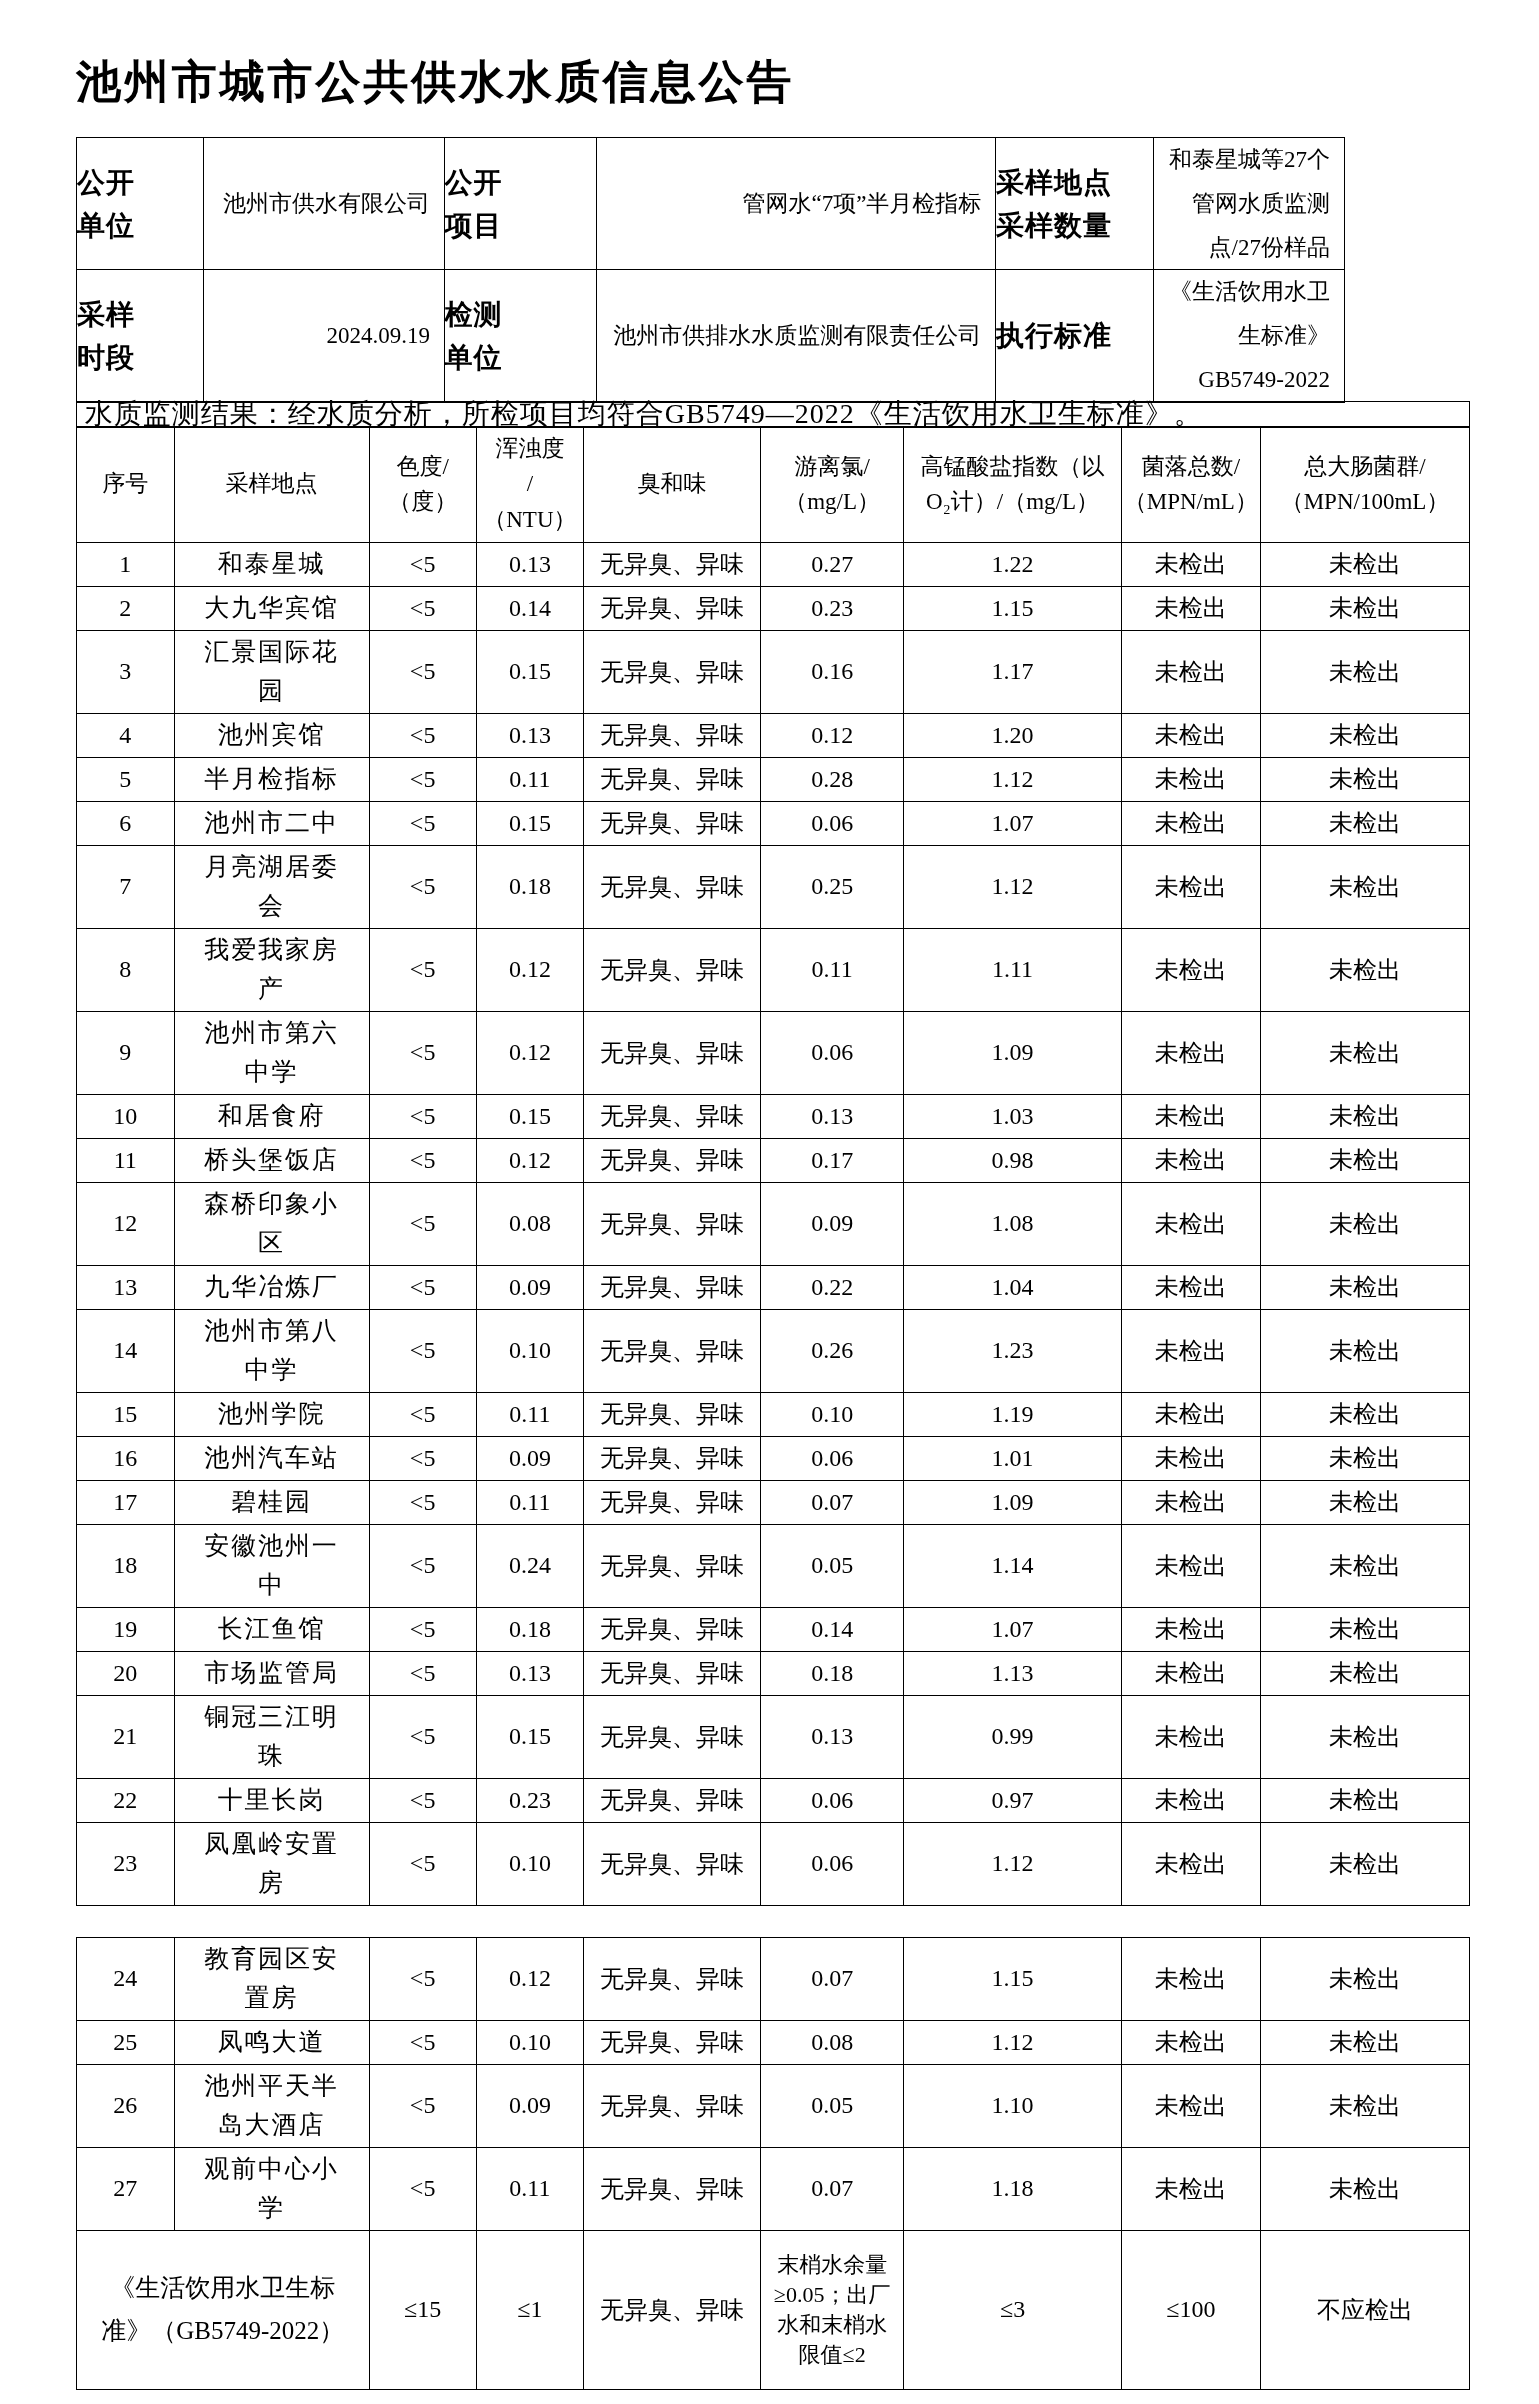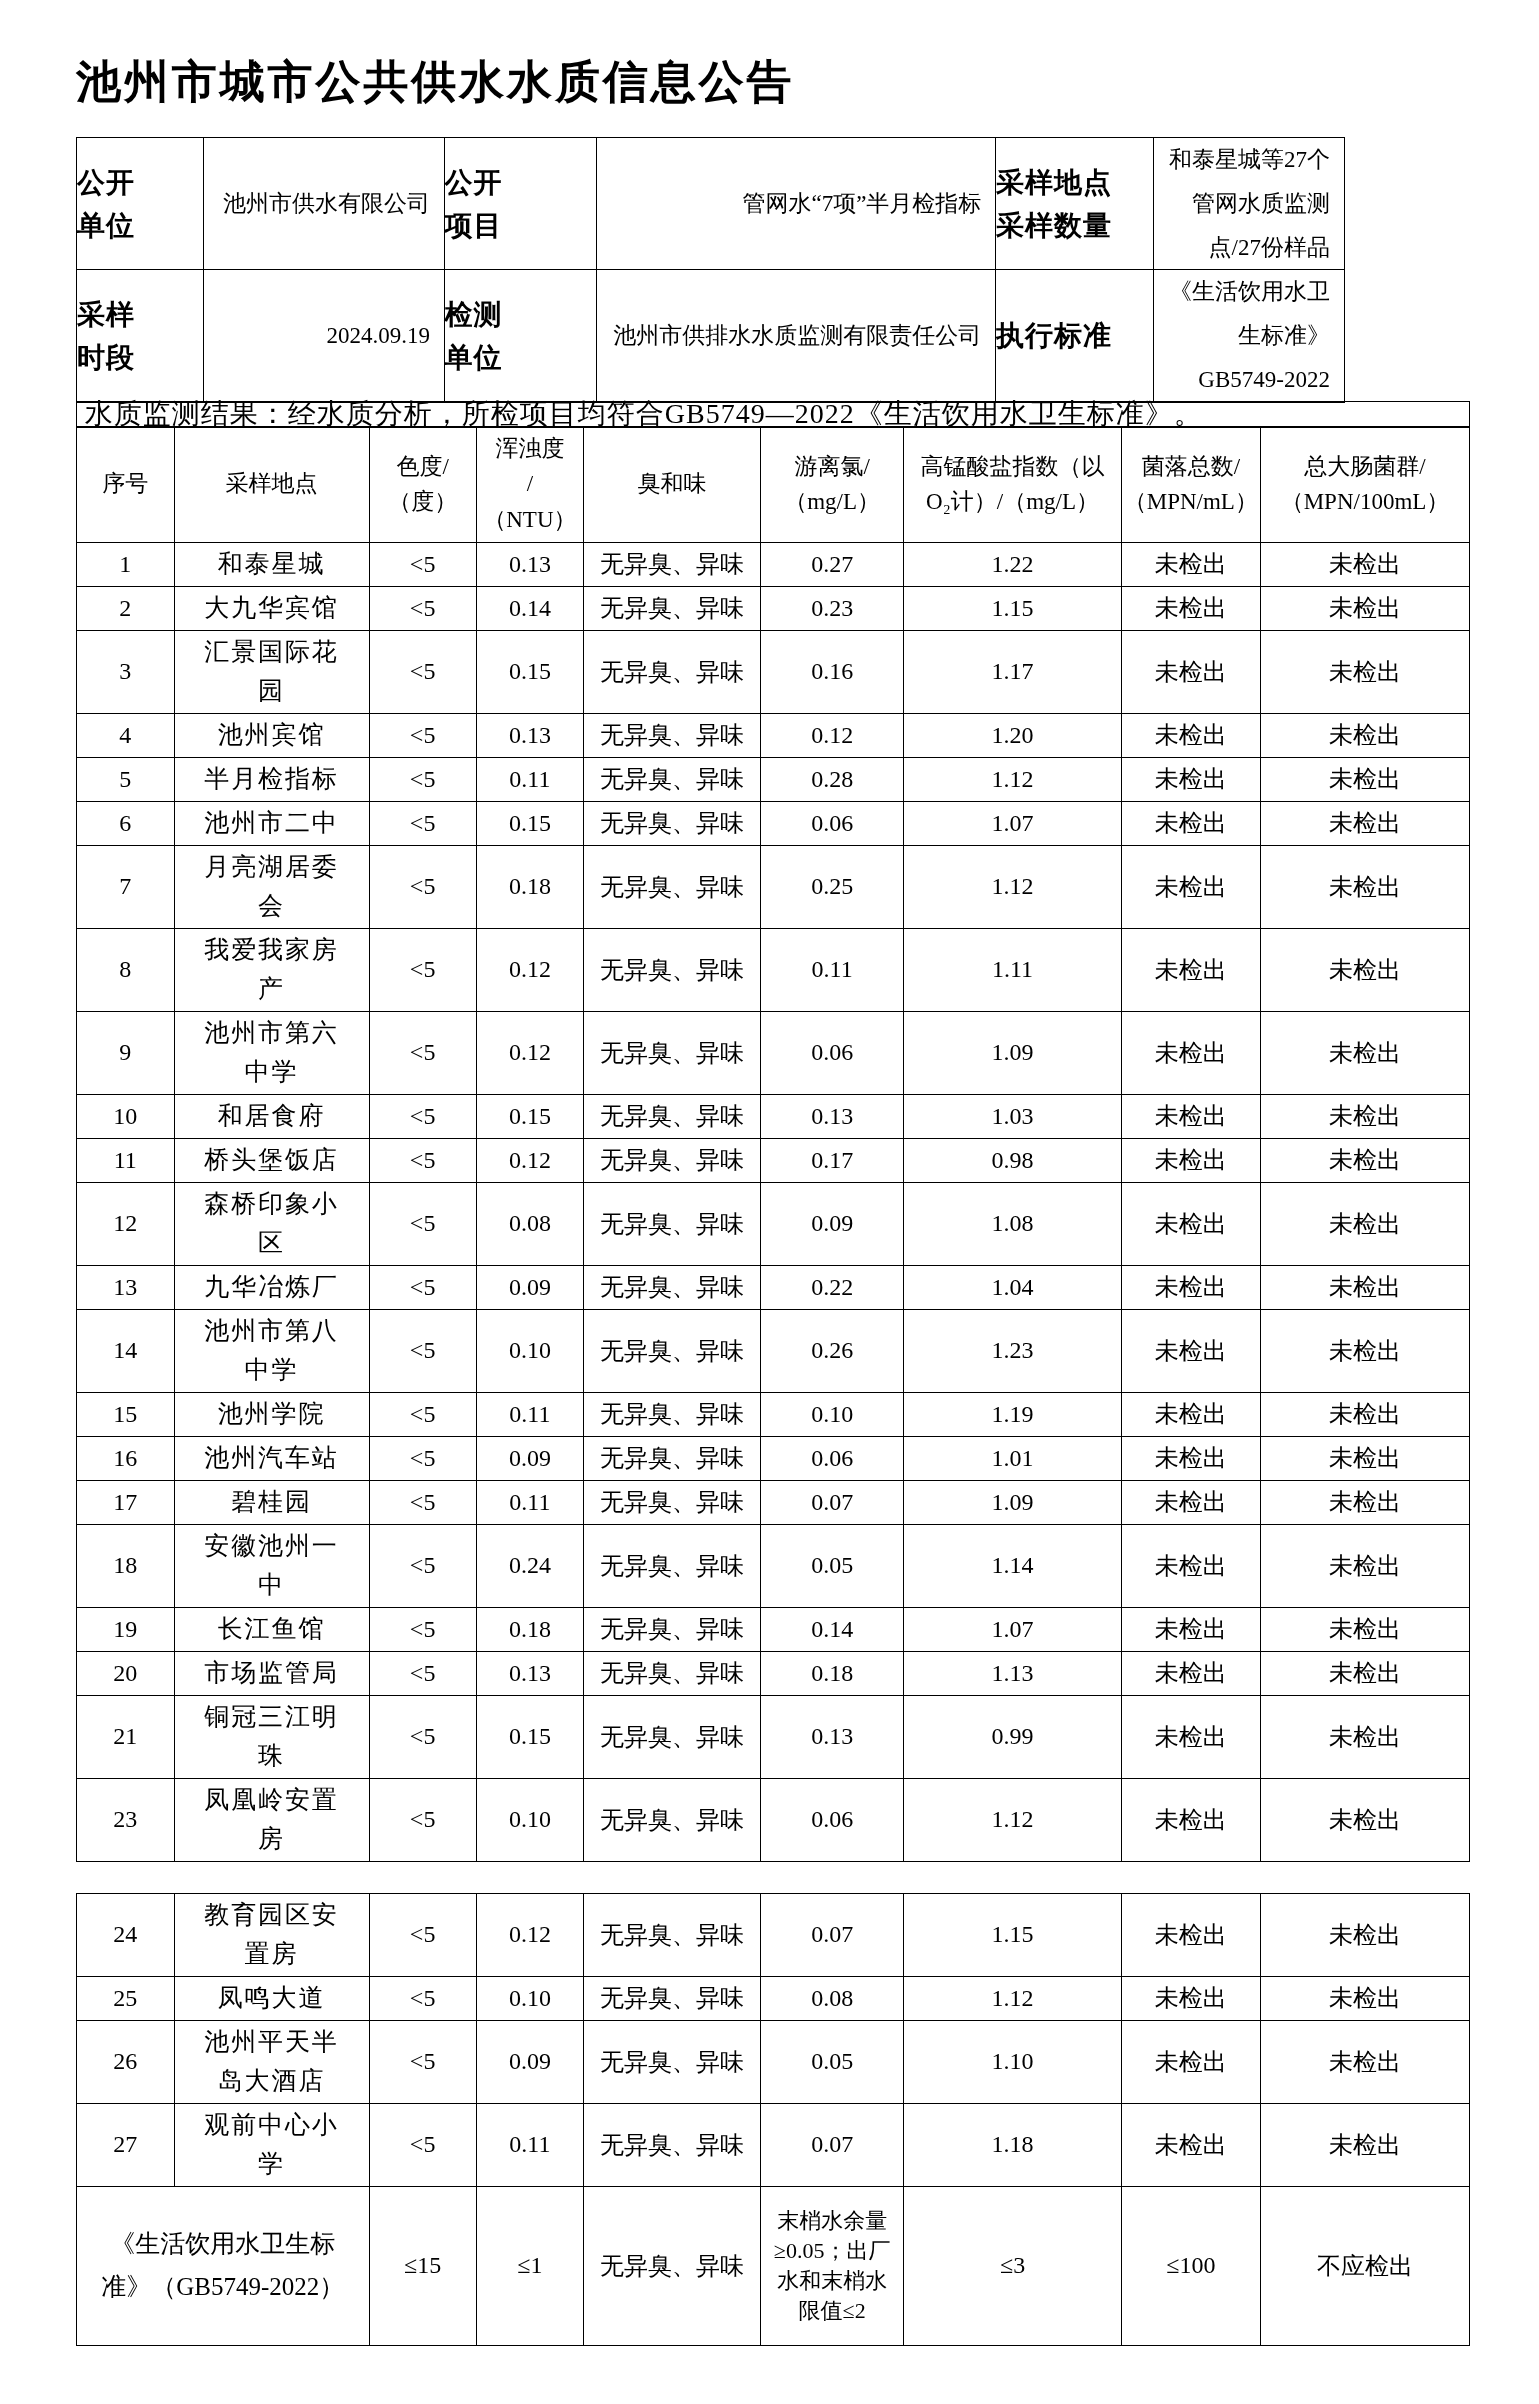--- a/index.html
+++ b/index.html
@@ -360,20 +360,31 @@
           <td class="val">21</td>
           <td class="loc">铜冠三江明珠</td>
           <td class="val">&lt;5</td>
           <td class="val">0.15</td>
           <td class="val">无异臭、异味</td>
           <td class="val">0.13</td>
           <td class="val">0.99</td>
           <td class="val">未检出</td>
           <td class="val">未检出</td>
         </tr>
+        <tr class="r-single">
+          <td class="val">22</td>
+          <td class="loc">十里长岗</td>
+          <td class="val">&lt;5</td>
+          <td class="val">0.23</td>
+          <td class="val">无异臭、异味</td>
+          <td class="val">0.06</td>
+          <td class="val">0.97</td>
+          <td class="val">未检出</td>
+          <td class="val">未检出</td>
+        </tr>
         <tr class="r-tall">
           <td class="val">23</td>
           <td class="loc">凤凰岭安置房</td>
           <td class="val">&lt;5</td>
           <td class="val">0.10</td>
           <td class="val">无异臭、异味</td>
           <td class="val">0.06</td>
           <td class="val">1.12</td>
           <td class="val">未检出</td>
           <td class="val">未检出</td>

